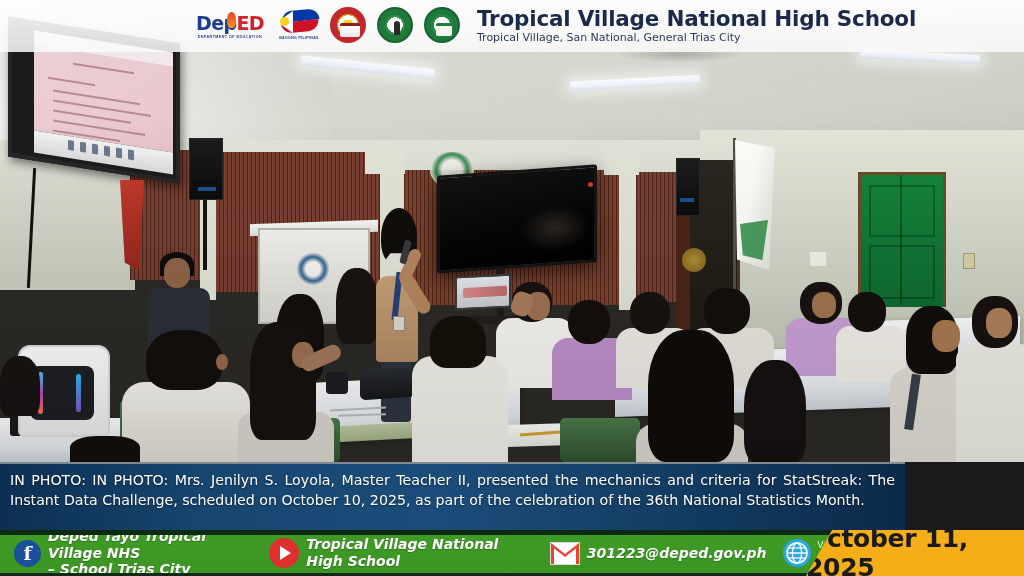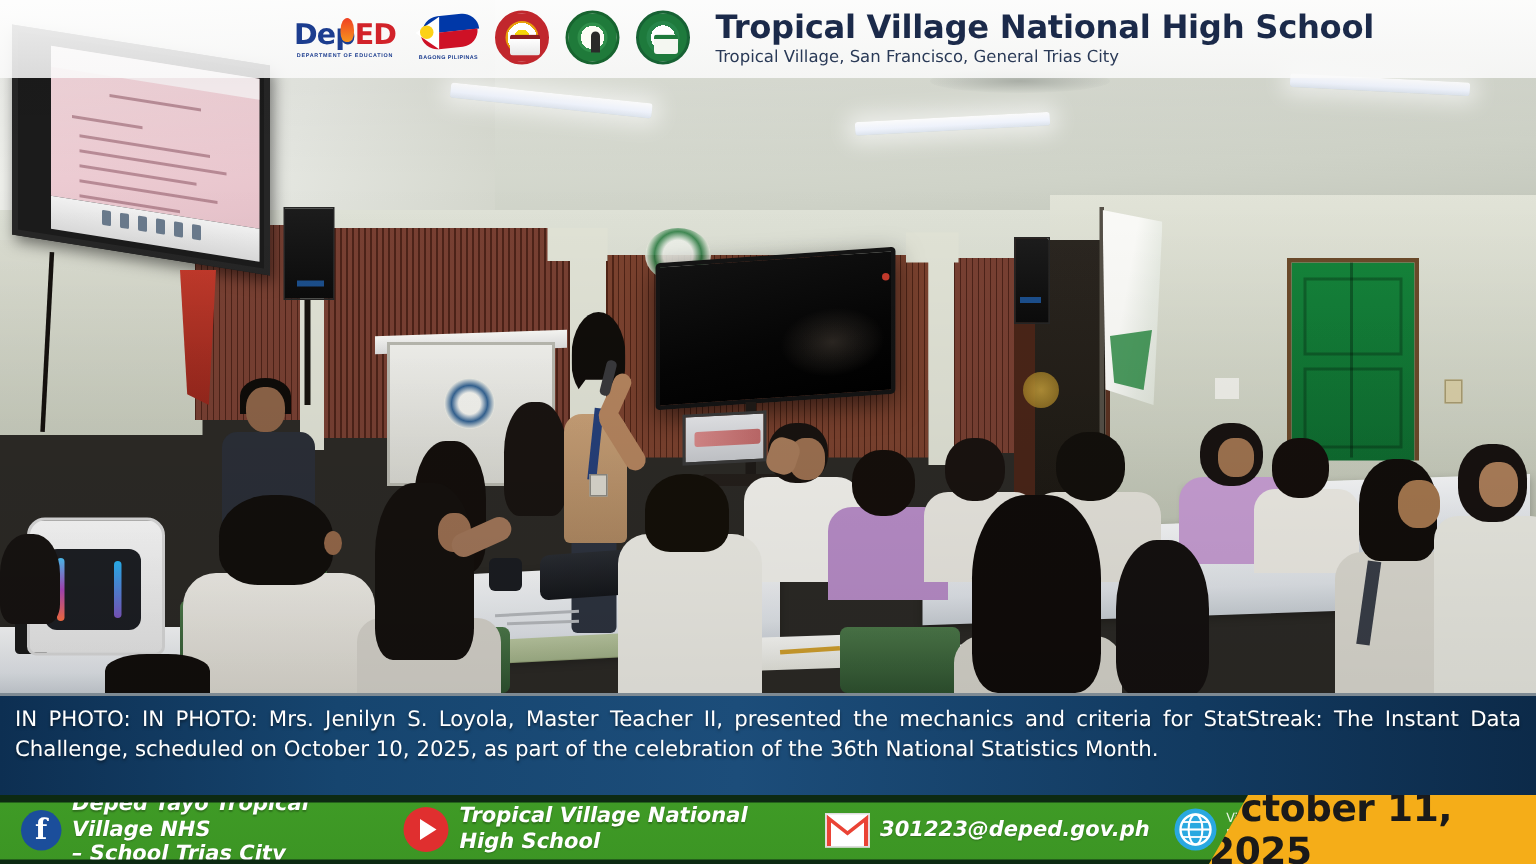--- a/index.html
+++ b/index.html
@@ -290,21 +290,21 @@
               background:radial-gradient(circle,#ffffff 0 52%, #27854a 52% 100%); }
   .seal-green2::after { content:""; position:absolute; left:10px; top:14px; width:16px; height:10px;
               background:#f4f7f1; border-radius:2px; border-top:3px solid #1e7a3c; }
 
   .htext { margin-left:6px; }
   .htitle { font-size:21.5px; font-weight:700; color:#1b2a4a; line-height:1.06;
             letter-spacing:-.2px; font-family:"DejaVu Sans", sans-serif; }
   .hsub { font-size:11px; color:#2a3a57; margin-top:1px; font-family:"DejaVu Sans", sans-serif; }
 
   
-  .caption { position:absolute; left:0; top:462px; width:1024px; height:68px;
+  .caption { position:absolute; left:0; top:462px; width:905px; height:68px;
              background:linear-gradient(90deg,#0d2f52 0%,#16456f 22%,#1c4d7a 48%,#123a60 78%,#0c2a49 100%);
              border-top:2px solid #7e8a93;
              padding:7px 10px 0 10px; color:#fff; }
   .caption p { font-size:14.2px; line-height:1.40; text-align:justify; font-weight:400;
                text-shadow:0 1px 2px rgba(0,0,0,.5); font-family:"DejaVu Sans", sans-serif; }
 
   
   .footer { position:absolute; left:0; top:530px; width:1024px; height:46px;
             background:linear-gradient(180deg,#3f9b26,#3c9524); display:flex; align-items:center;
             overflow:hidden; }
@@ -531,21 +531,21 @@
     </div>
     <div class="logo">
       <div class="seal seal-green1"></div>
     </div>
     <div class="logo">
       <div class="seal seal-green2"></div>
     </div>
 
     <div class="htext">
       <div class="htitle">Tropical Village National High School</div>
-      <div class="hsub">Tropical Village, San Francisco, General Trias City</div>
+      <div class="hsub">Tropical Village, San National, General Trias City</div>
     </div>
   </div>
 
   <div class="caption">
     <p>IN PHOTO: IN PHOTO: Mrs. Jenilyn S. Loyola, Master Teacher II, presented the mechanics and criteria for StatStreak: The Instant Data Challenge, scheduled on October 10, 2025, as part of the celebration of the 36th National Statistics Month.</p>
   </div>
 
   <div class="footer">
     <div class="fdark"></div>
     <div class="fdark2"></div>

